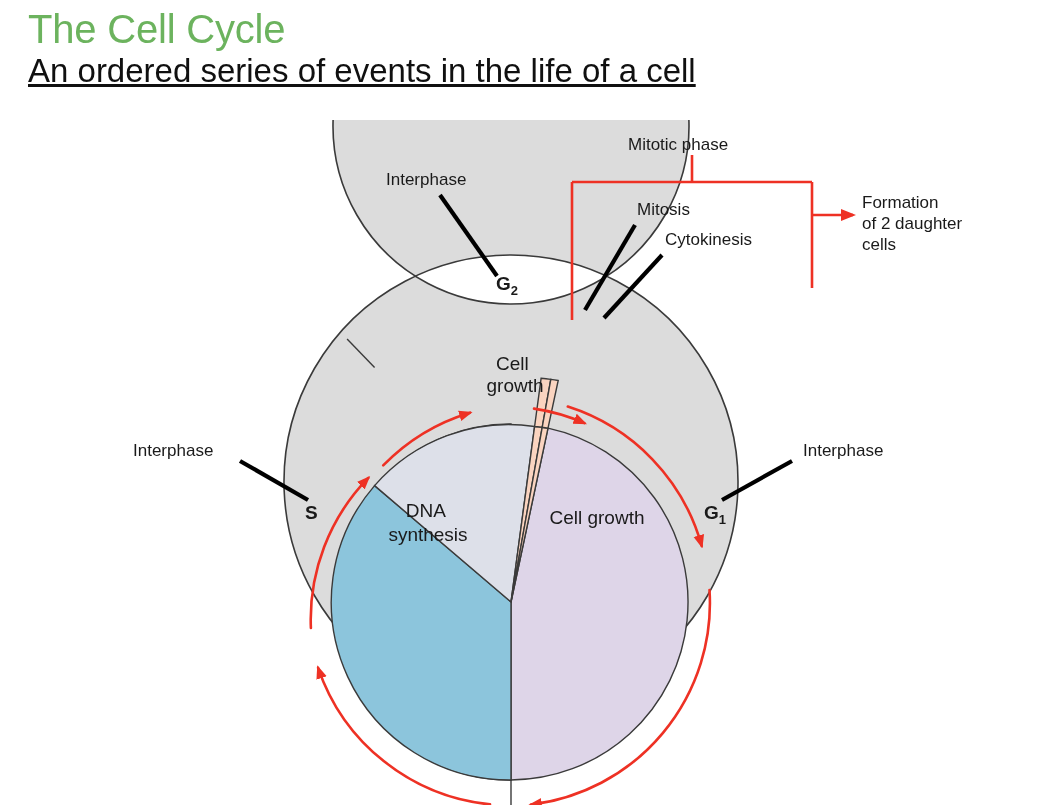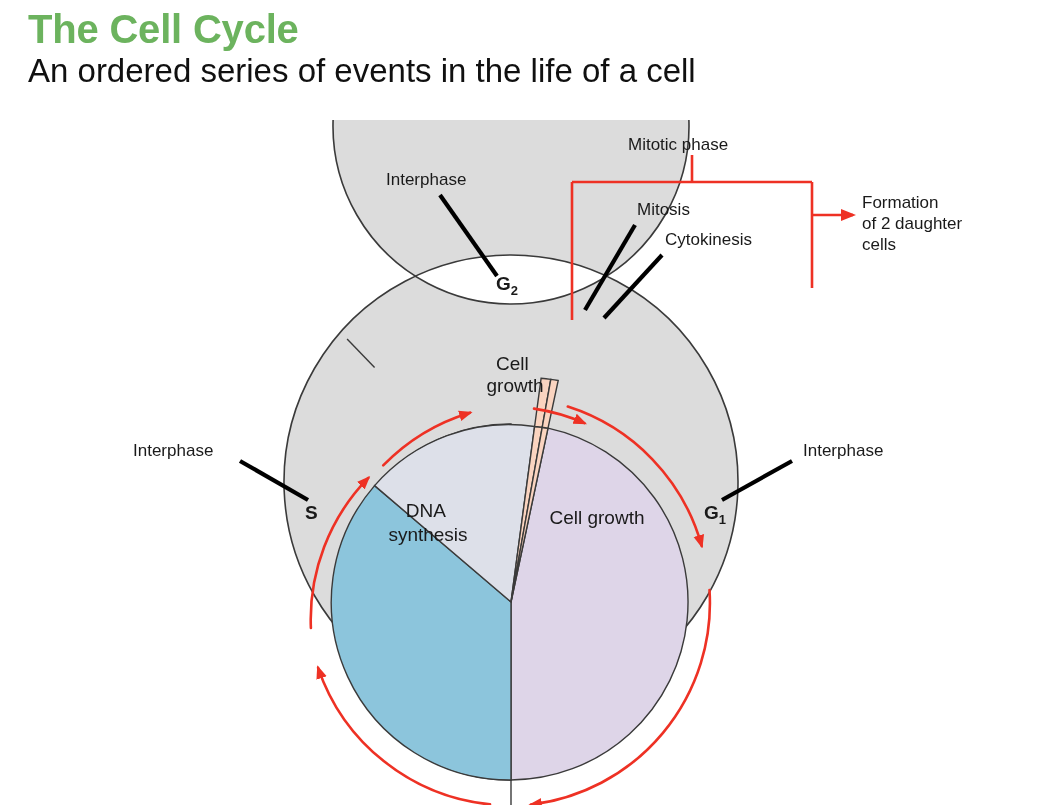--- a/index.html
+++ b/index.html
@@ -22,34 +22,35 @@
     background: #ffffff;
   }
   .title-block {
     position: absolute;
     left: 28px;
     top: 8px;
     width: 1000px;
   }
   .slide-title {
     font-size: 40px;
-    font-weight: bold;
+    font-weight: normal;
     color: #6cb35e;
     line-height: 1.08;
     letter-spacing: -0.2px;
     margin: 0;
     white-space: nowrap;
   }
   .slide-subtitle {
     font-size: 33px;
     font-weight: normal;
     color: #101010;
     line-height: 1.12;
     margin: 2px 0 17px 0;
     white-space: nowrap;
+    text-decoration: underline;
   }
   #figure {
     position: absolute;
     left: 0;
     top: 120px;
     width: 1056px;
     height: 685px;
   }
   svg { display: block; }
   .diag-text {

